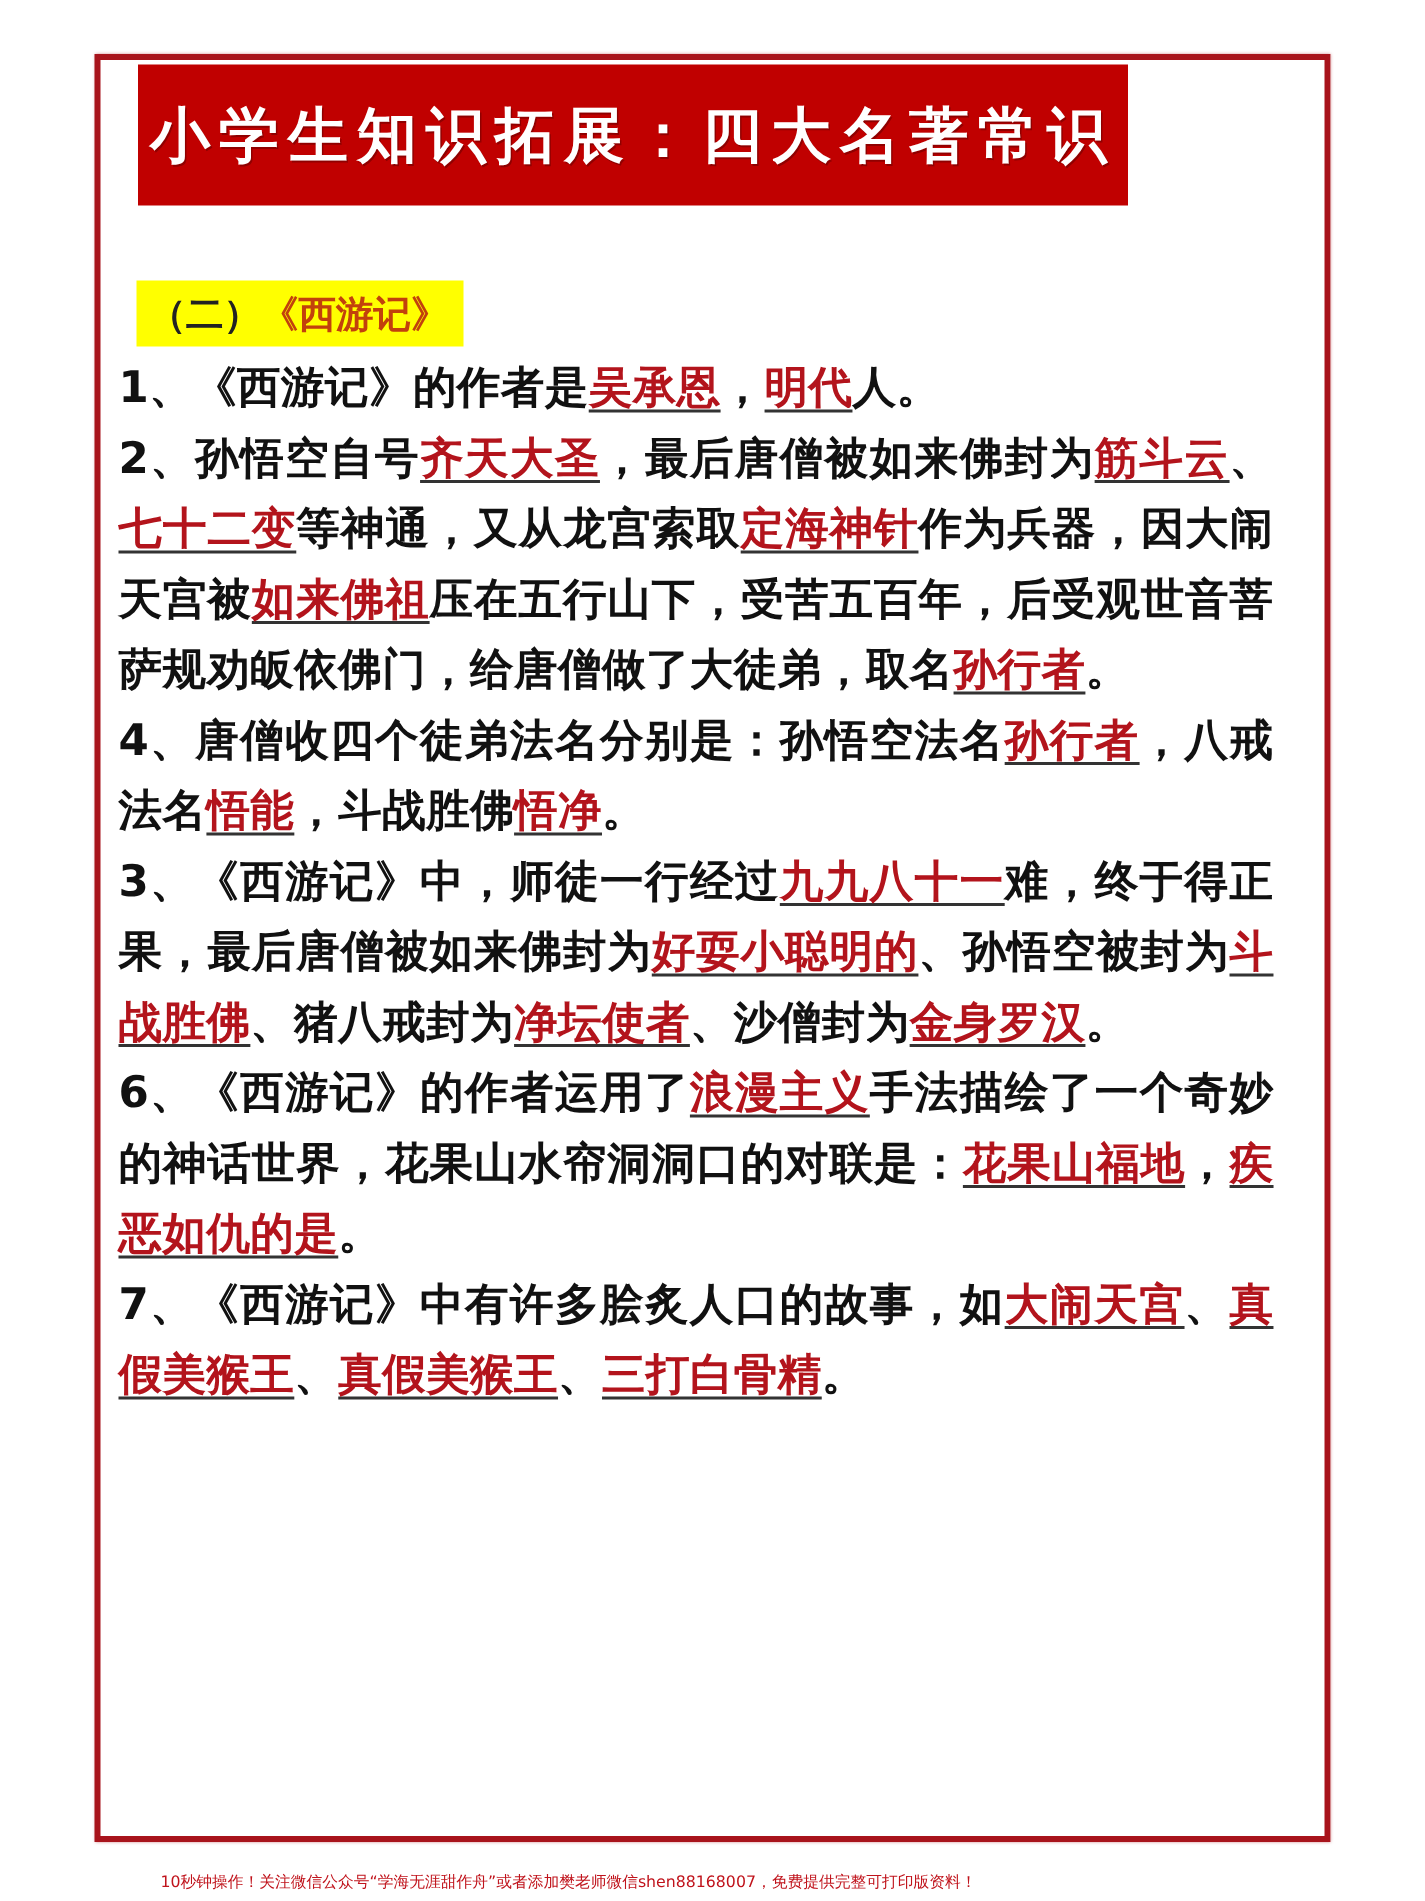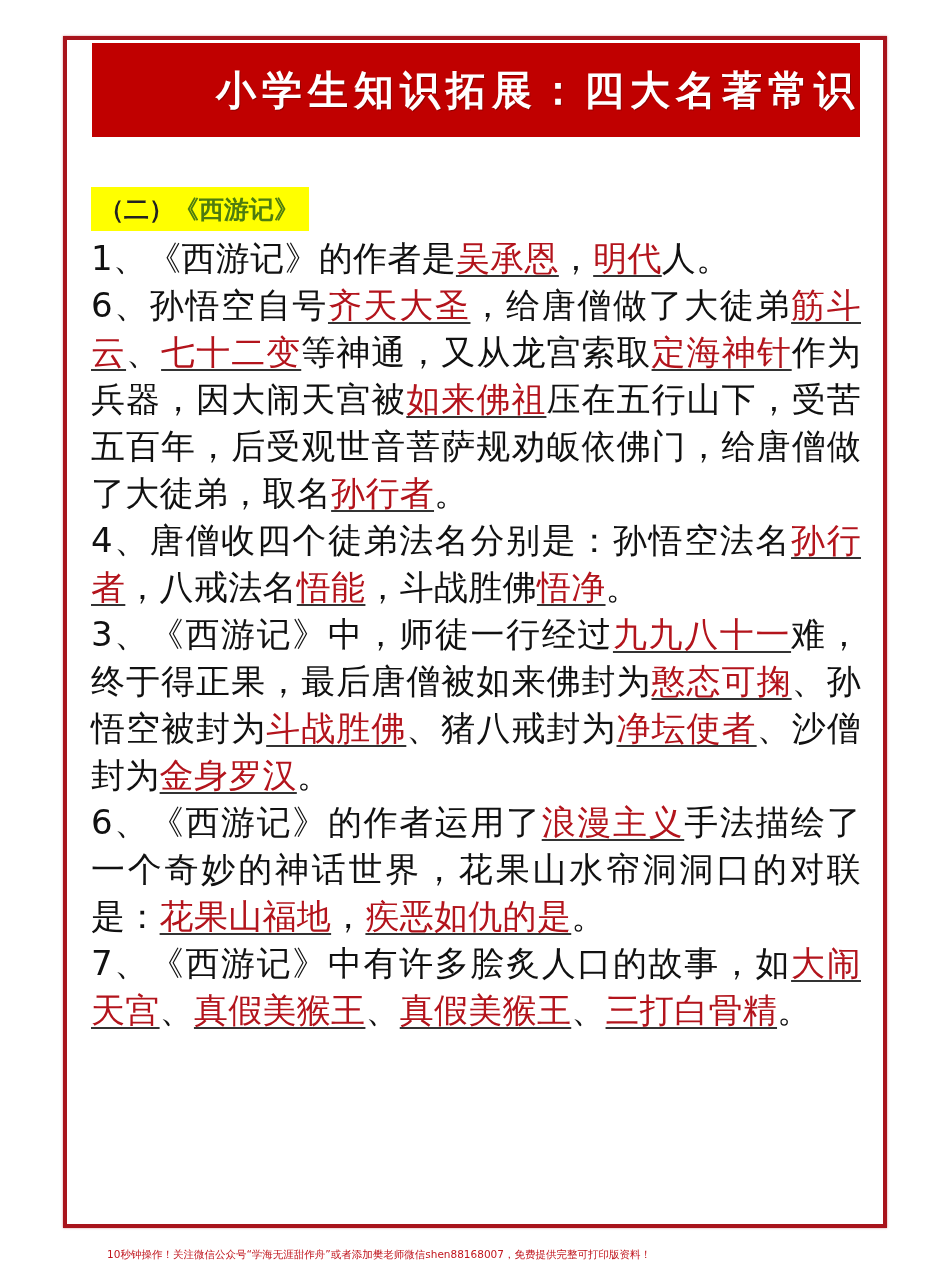--- a/index.html
+++ b/index.html
@@ -5,39 +5,39 @@
   html, body { margin: 0; padding: 0; }
   body {
     width: 950px; height: 1267px; background: #ffffff; position: relative;
     font-family: "DejaVu Sans", "Liberation Sans", sans-serif; overflow: hidden;
   }
   .frame {
     position: absolute; left: 63px; top: 36px; width: 816px; height: 1184px;
     border: 4px solid #a8141c; box-shadow: 0 0 2px rgba(168,20,28,0.5);
   }
   .banner {
-    position: absolute; left: 92px; top: 43px; width: 768px; height: 94px;
-    background: #c00000; display: flex; align-items: center; justify-content: flex-end;
+    position: absolute; left: 92px; top: 43px; width: 660px; height: 94px;
+    background: #c00000; display: flex; align-items: center; justify-content: center;
   }
   .banner-title {
     color: #ffffff; font-size: 40px; font-weight: bold; letter-spacing: 6px;
     font-family: "DejaVu Serif", "Liberation Serif", serif;
     text-shadow: 1px 1px 0 rgba(0,0,0,0.25);
   }
   .section-tag {
     position: absolute; left: 91px; top: 187px; height: 44px; padding: 0 10px 0 8px;
     background: #ffff00; display: flex; align-items: center;
   }
   .section-tag span {
-    color: #4d7c0f; font-size: 25px; font-weight: bold;
+    color: #c2410c; font-size: 25px; font-weight: bold;
   }
   .section-tag .paren { color: #222; }
   .content {
-    position: absolute; left: 91px; top: 235px; width: 770px;
-    font-size: 34px; font-weight: normal; color: #111;
+    position: absolute; left: 79px; top: 235px; width: 770px;
+    font-size: 29px; font-weight: bold; color: #111;
     line-height: 47px; letter-spacing: 0.3px;
   }
   .item { margin: 0; text-align: justify; }
   .hl {
     color: #b3141c; text-decoration: underline; text-decoration-color: #333;
     text-decoration-thickness: 2px; text-underline-offset: 5px;
   }
   .footer {
     position: absolute; left: 0; top: 1248px; width: 758px; text-align: center;
     font-size: 10.5px; color: #c0141c;
@@ -53,20 +53,20 @@
   <span class="banner-title">小学生知识拓展：四大名著常识</span>
 </div>
 
 <div class="section-tag">
   <span class="paren">（二）</span>
   <span>《西游记》</span>
 </div>
 
 <div class="content">
   <p class="item"><span>1、《西游记》的作者是</span><span class="hl">吴承恩</span><span>，</span><span class="hl">明代</span><span>人。</span></p>
-  <p class="item"><span>6、孙悟空自号</span><span class="hl">齐天大圣</span><span>，给唐僧做了大徒弟</span><span class="hl">筋斗云</span><span>、</span><span class="hl">七十二变</span><span>等神通，又从龙宫索取</span><span class="hl">定海神针</span><span>作为兵器，因大闹天宫被</span><span class="hl">如来佛祖</span><span>压在五行山下，受苦五百年，后受观世音菩萨规劝皈依佛门，给唐僧做了大徒弟，取名</span><span class="hl">孙行者</span><span>。</span></p>
+  <p class="item"><span>2、孙悟空自号</span><span class="hl">齐天大圣</span><span>，最后唐僧被如来佛封为</span><span class="hl">筋斗云</span><span>、</span><span class="hl">七十二变</span><span>等神通，又从龙宫索取</span><span class="hl">定海神针</span><span>作为兵器，因大闹天宫被</span><span class="hl">如来佛祖</span><span>压在五行山下，受苦五百年，后受观世音菩萨规劝皈依佛门，给唐僧做了大徒弟，取名</span><span class="hl">孙行者</span><span>。</span></p>
   <p class="item"><span>4、唐僧收四个徒弟法名分别是：孙悟空法名</span><span class="hl">孙行者</span><span>，八戒法名</span><span class="hl">悟能</span><span>，斗战胜佛</span><span class="hl">悟净</span><span>。</span></p>
-  <p class="item"><span>3、《西游记》中，师徒一行经过</span><span class="hl">九九八十一</span><span>难，终于得正果，最后唐僧被如来佛封为</span><span class="hl">憨态可掬</span><span>、孙悟空被封为</span><span class="hl">斗战胜佛</span><span>、猪八戒封为</span><span class="hl">净坛使者</span><span>、沙僧封为</span><span class="hl">金身罗汉</span><span>。</span></p>
+  <p class="item"><span>3、《西游记》中，师徒一行经过</span><span class="hl">九九八十一</span><span>难，终于得正果，最后唐僧被如来佛封为</span><span class="hl">好耍小聪明的</span><span>、孙悟空被封为</span><span class="hl">斗战胜佛</span><span>、猪八戒封为</span><span class="hl">净坛使者</span><span>、沙僧封为</span><span class="hl">金身罗汉</span><span>。</span></p>
   <p class="item"><span>6、《西游记》的作者运用了</span><span class="hl">浪漫主义</span><span>手法描绘了一个奇妙的神话世界，花果山水帘洞洞口的对联是：</span><span class="hl">花果山福地</span><span>，</span><span class="hl">疾恶如仇的是</span><span>。</span></p>
   <p class="item"><span>7、《西游记》中有许多脍炙人口的故事，如</span><span class="hl">大闹天宫</span><span>、</span><span class="hl">真假美猴王</span><span>、</span><span class="hl">真假美猴王</span><span>、</span><span class="hl">三打白骨精</span><span>。</span></p>
 </div>
 
 <div class="footer">10秒钟操作！关注微信公众号“学海无涯甜作舟”或者添加樊老师微信shen88168007，免费提供完整可打印版资料！</div>
 
 </body></html>

